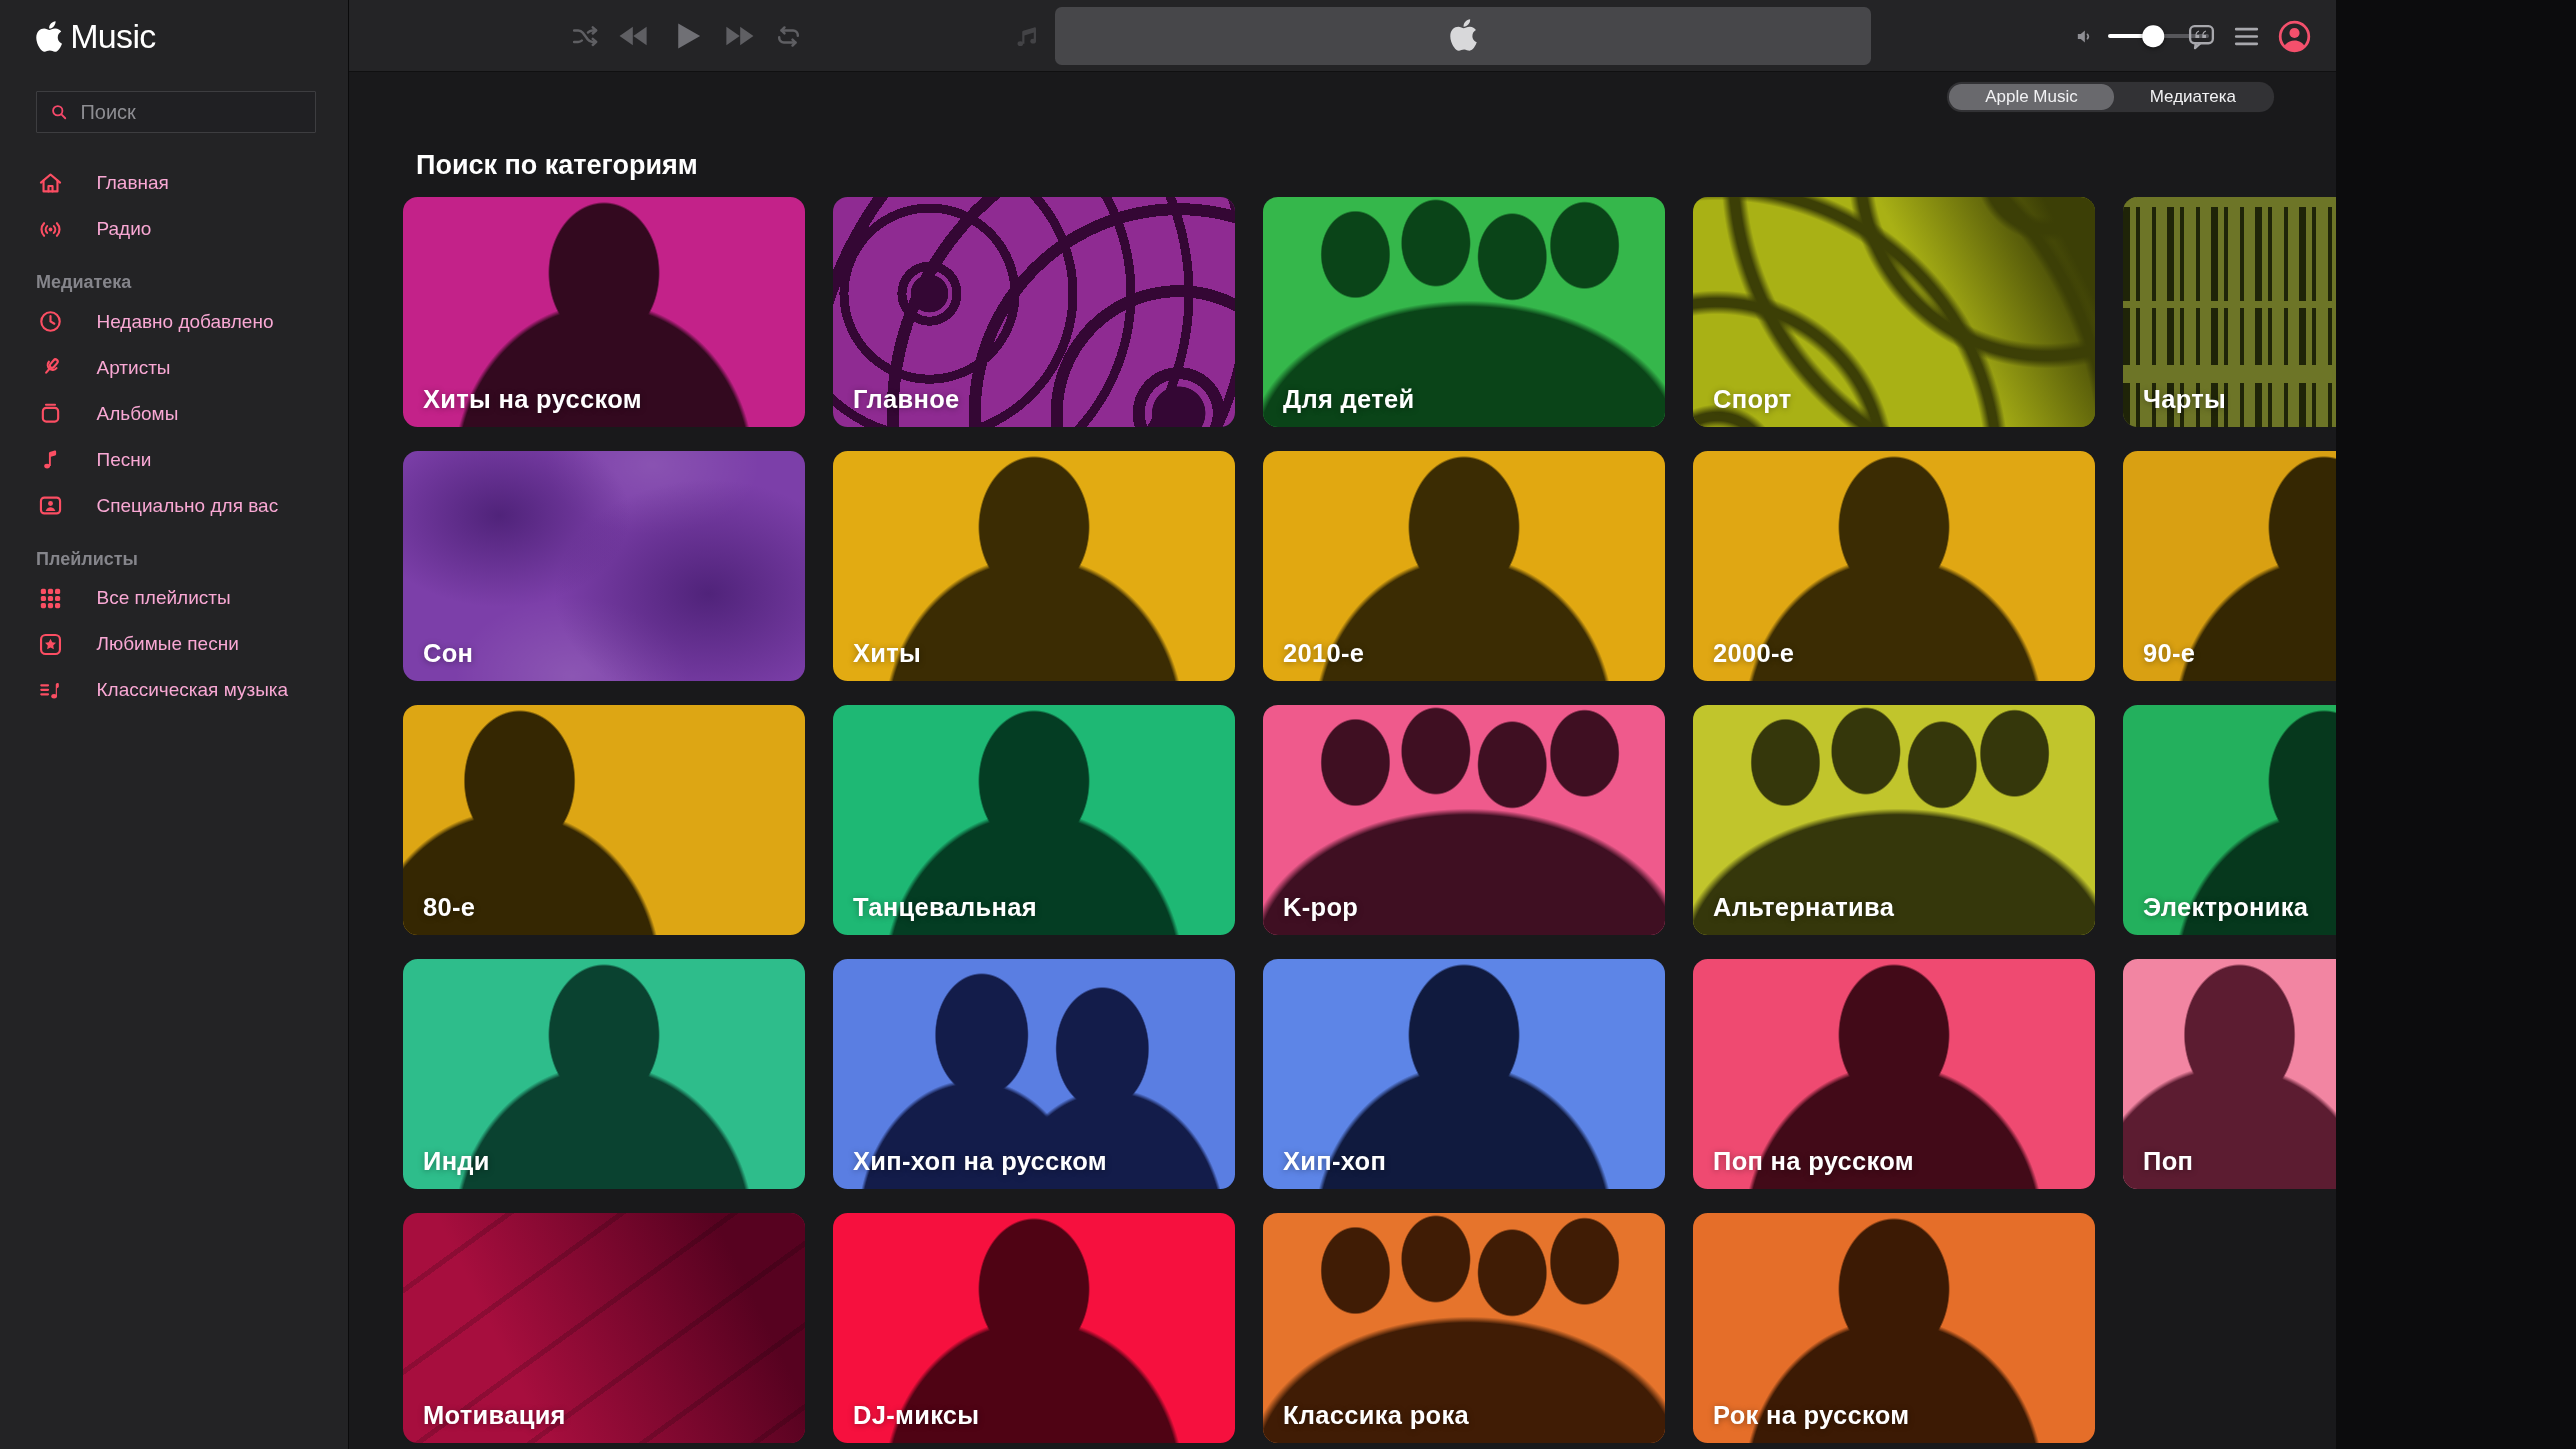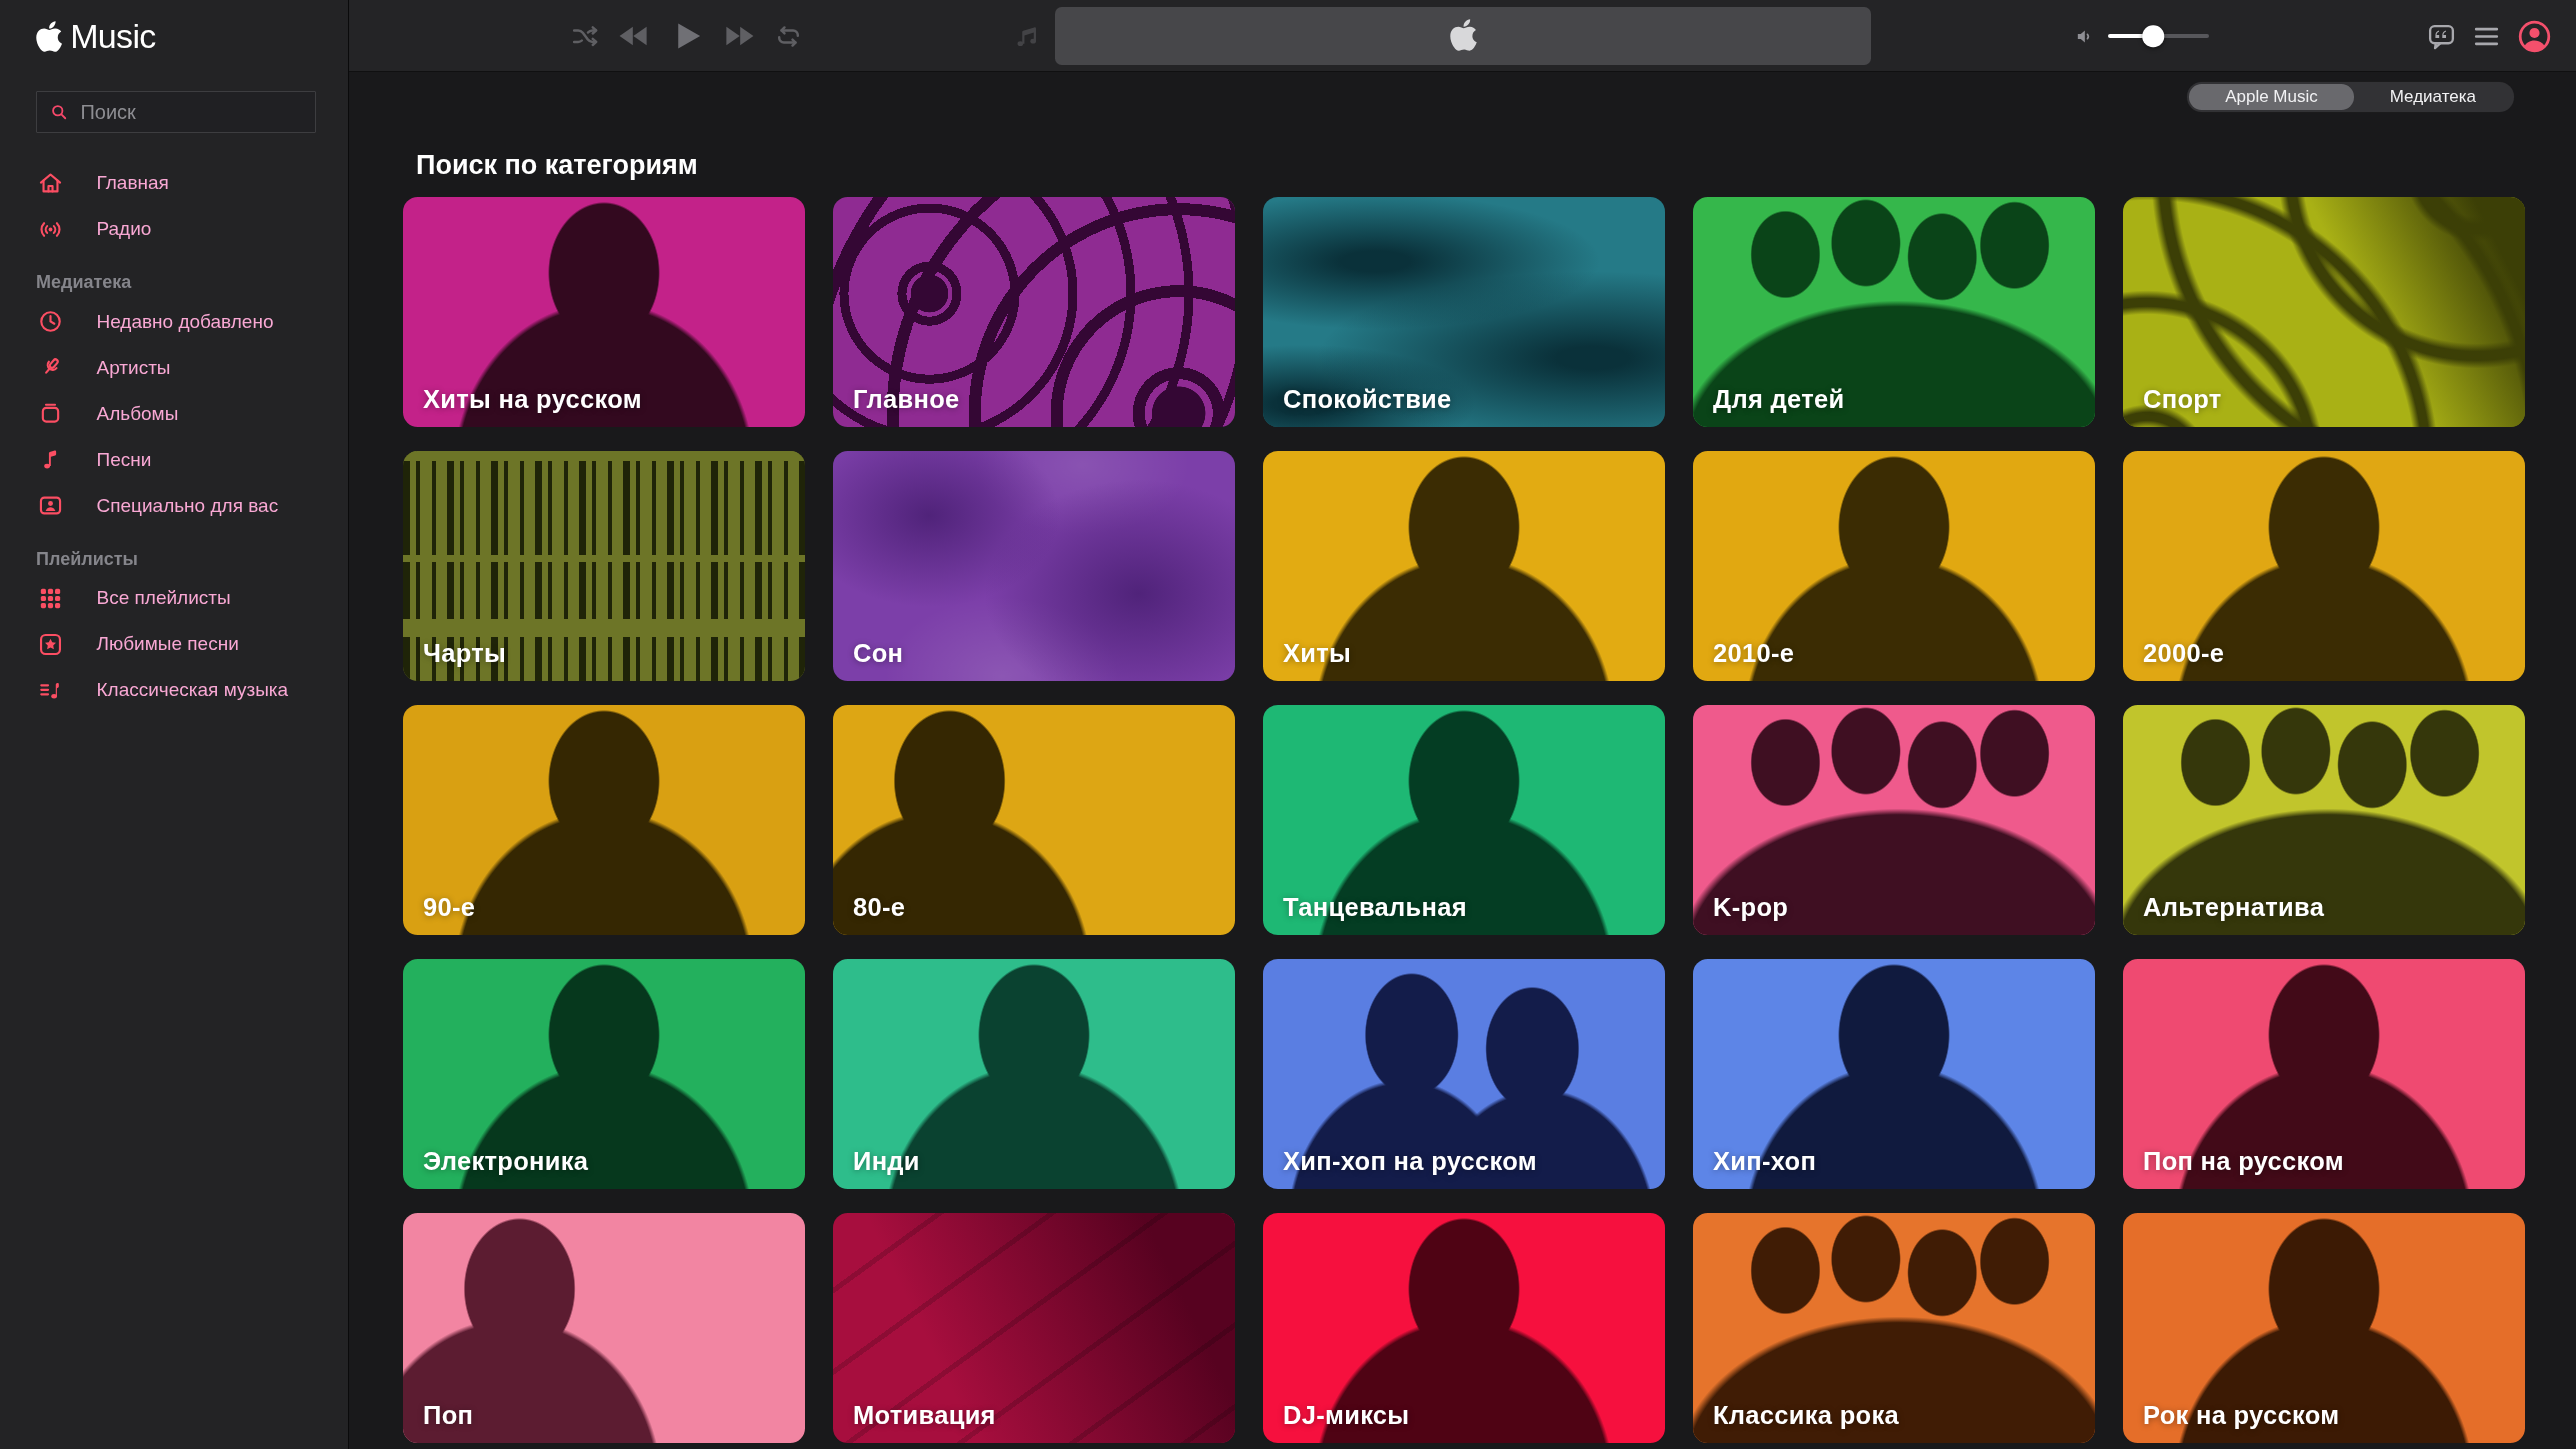--- a/index.html
+++ b/index.html
@@ -1,17 +1,17 @@
 <!DOCTYPE html>
 <html style="font-size:10.7px"><head>
 <meta charset="utf-8">
 <style>
   html,body{margin:0;padding:0;background:#0c0c0d;}
   body{width:2576px;height:1449px;overflow:hidden;font-family:"Liberation Sans","DejaVu Sans",sans-serif;-webkit-font-smoothing:antialiased;}
-  .app{display:grid;grid-template-columns:349px 1fr;grid-template-rows:72px 1fr;width:2576px;height:1449px;background:#19191b;}
+  .app{display:grid;grid-template-columns:349px 1fr;grid-template-rows:72px 1fr;width:2336px;height:1449px;background:#19191b;}
 
   
   .sidebar{grid-row:1/3;grid-column:1;background:#232325;border-right:1.3px solid #0a0a0b;box-sizing:border-box;padding:0 32px 0 36px;}
   .logo{display:flex;align-items:center;gap:8px;margin-top:17.4px;color:#ffffff;}
   .logo svg{height:35px;width:auto;display:block;}
   .logo-text{font-size:34px;font-weight:500;letter-spacing:-0.7px;color:#fff;}
   .search{margin-top:35px;height:42px;border:1.3px solid #3d3d40;background:#202023;border-radius:1px;display:flex;align-items:center;padding:0 12px;box-sizing:border-box;}
   .search svg{width:20px;height:20px;color:#f5486a;flex:0 0 auto;}
   .search input{flex:1;margin-left:9.4px;background:transparent;border:none;outline:none;color:#e8e8ea;font-size:20px;font-family:inherit;min-width:0;}
   .search input::placeholder{color:#8d8d92;}
@@ -316,24 +316,20 @@
     <h2 class="page-title">Поиск по категориям</h2>
     <div class="grid" id="grid-root">
         <div class="tile" style="--base: #c32289; --dark: #33091f;">
           <div class="art m-portrait"></div>
           <span class="tl">Хиты на русском</span>
         </div>
         <div class="tile" style="--base: #8f2b92; --dark: #340734;">
           <div class="art m-speakers"></div>
           <span class="tl">Главное</span>
         </div>
-        <div class="tile" style="--base: #257a87; --dark: #0a313a;">
-          <div class="art m-water"></div>
-          <span class="tl">Спокойствие</span>
-        </div>
         <div class="tile" style="--base: #35b74b; --dark: #0a4418;">
           <div class="art m-group"></div>
           <span class="tl">Для детей</span>
         </div>
         <div class="tile" style="--base: #a9b115; --dark: #3c3f06;">
           <div class="art m-plates"></div>
           <span class="tl">Спорт</span>
         </div>
         <div class="tile" style="--base: #6d7527; --dark: #1f2408;">
           <div class="art m-glitch"></div>

